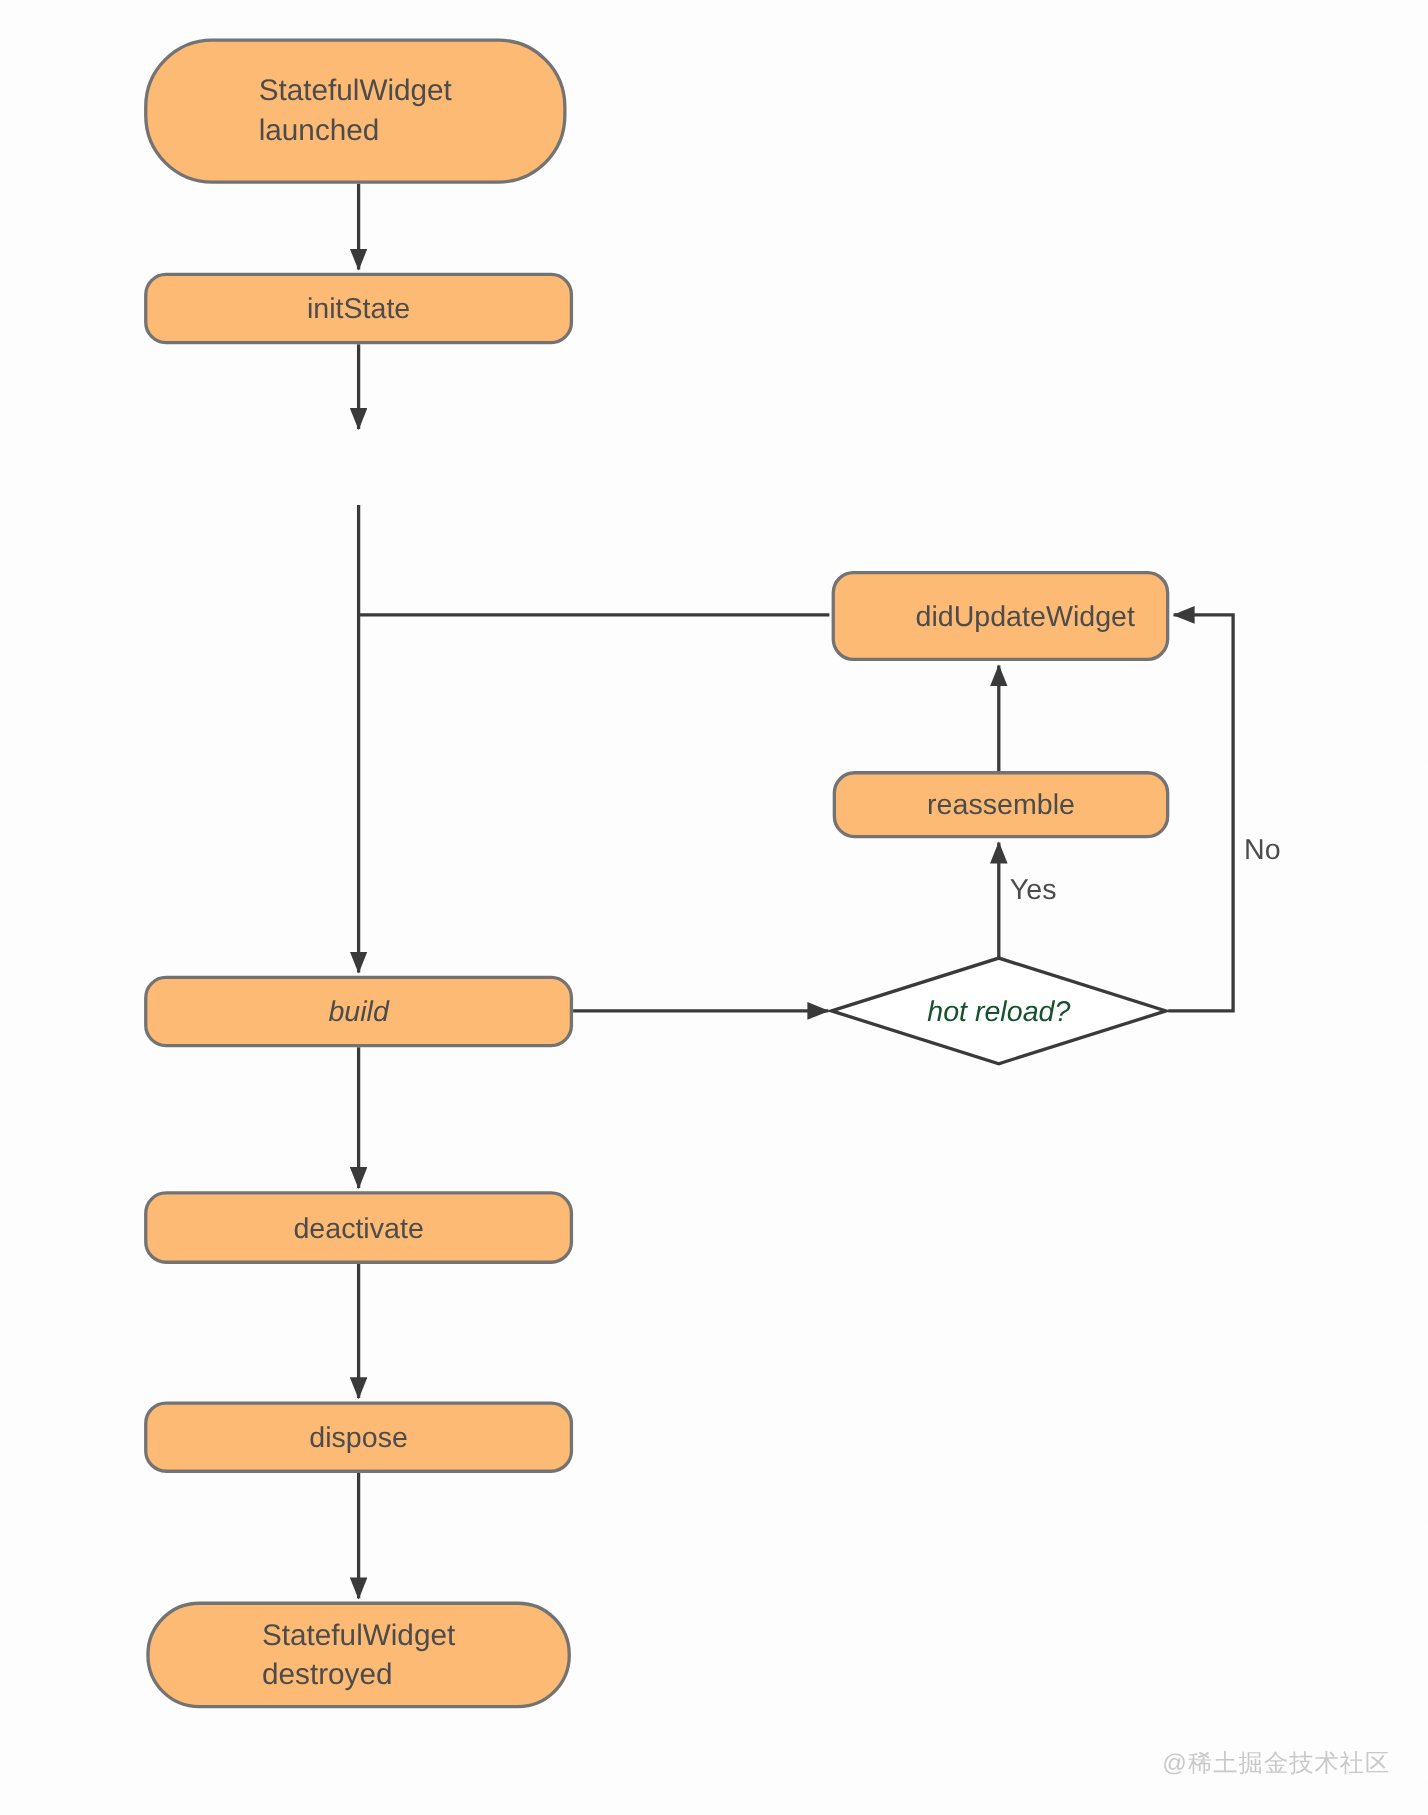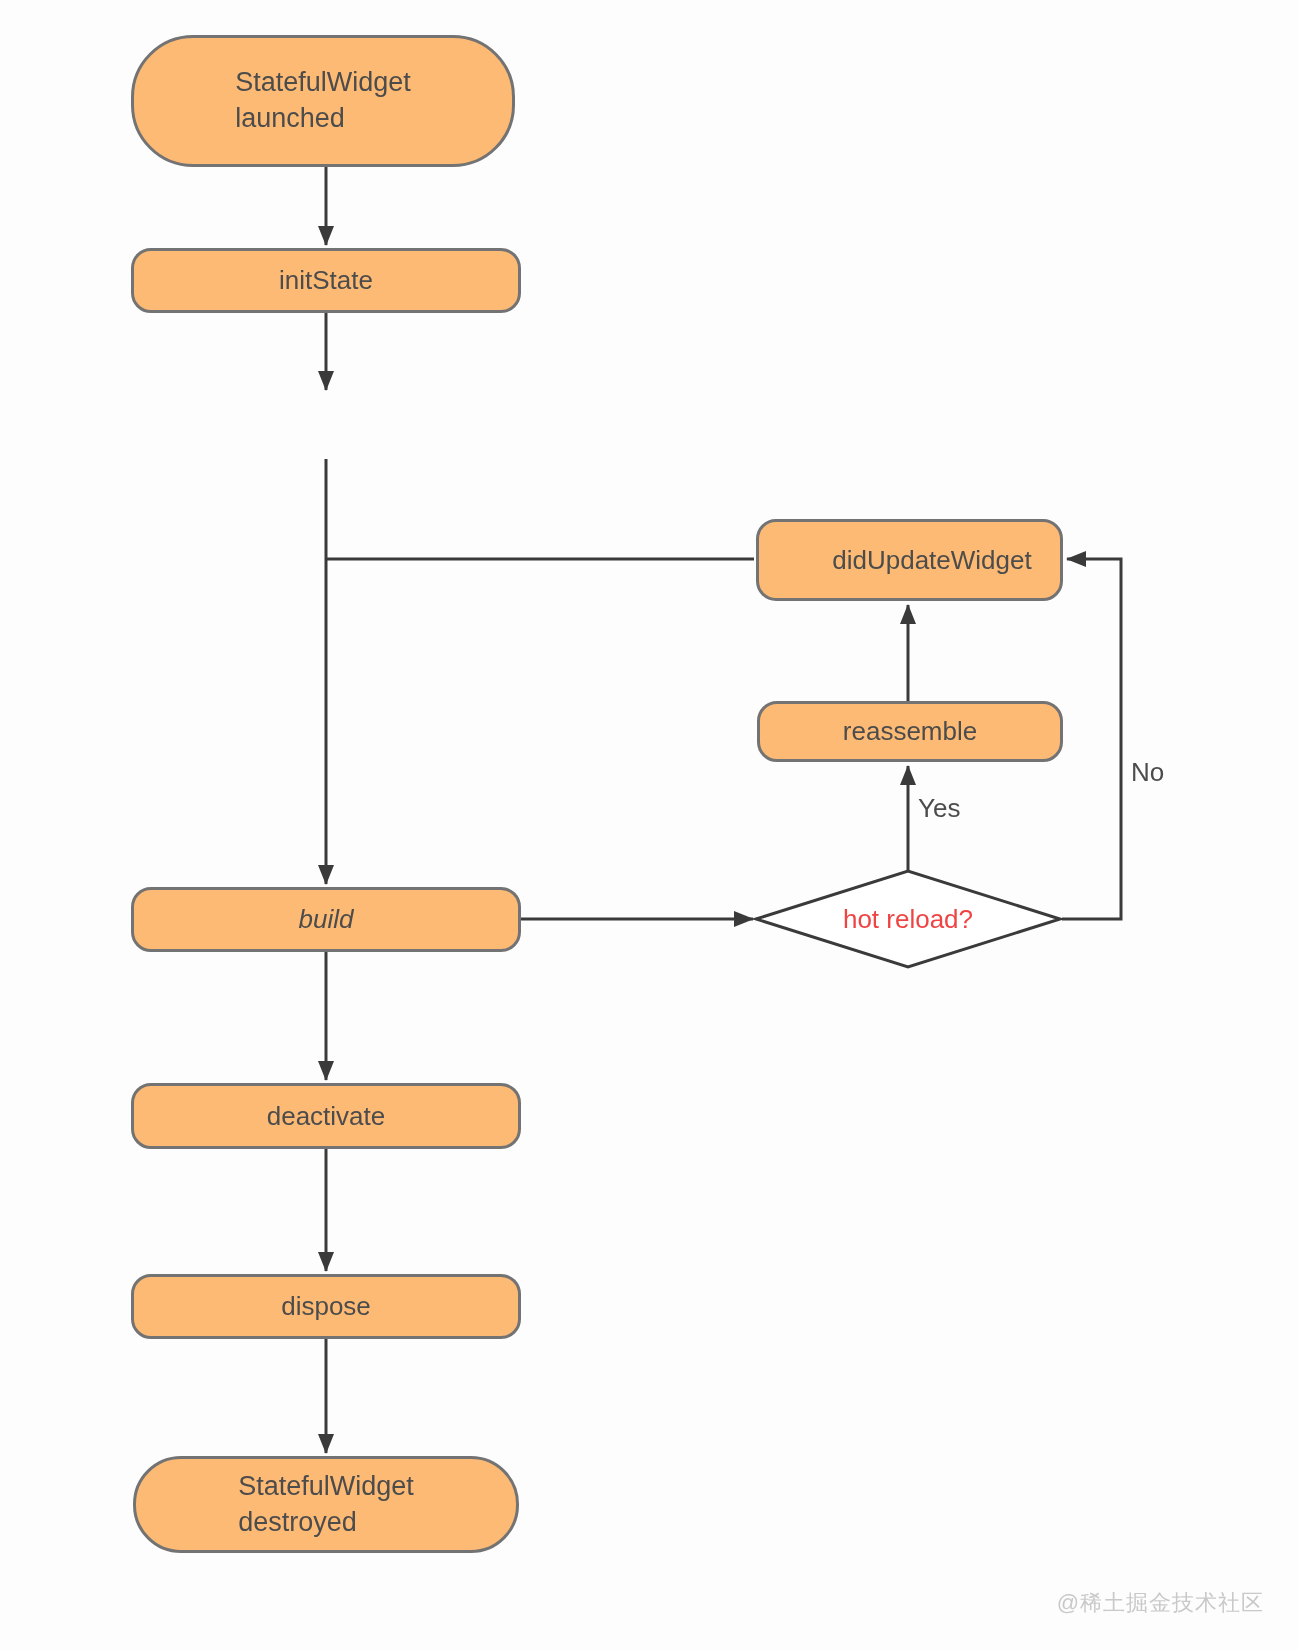--- a/index.html
+++ b/index.html
@@ -62,22 +62,23 @@
 
   .diamond-label {
     position: absolute;
     left: 756px;
     top: 871px;
     width: 304px;
     height: 96px;
     display: flex;
     align-items: center;
     justify-content: center;
-    color: #ef4444;
+    color: #14532d;
     font-size: 26px;
+    font-style: italic;
   }
   .edge-label {
     position: absolute;
     color: #4c4c4c;
     font-size: 26px;
     line-height: 1;
   }
   #lbl-yes { left: 918px; top: 795px; }
   #lbl-no  { left: 1131px; top: 734px; margin-top: 25px; }
 

